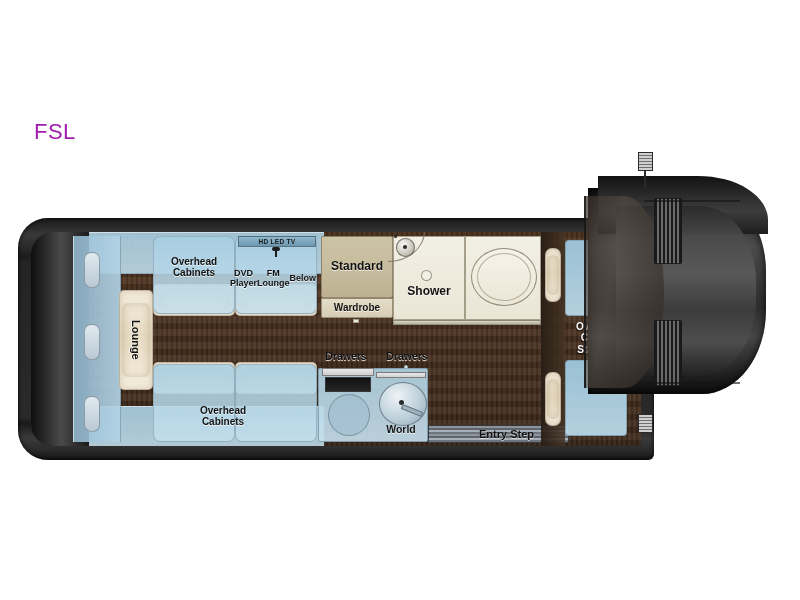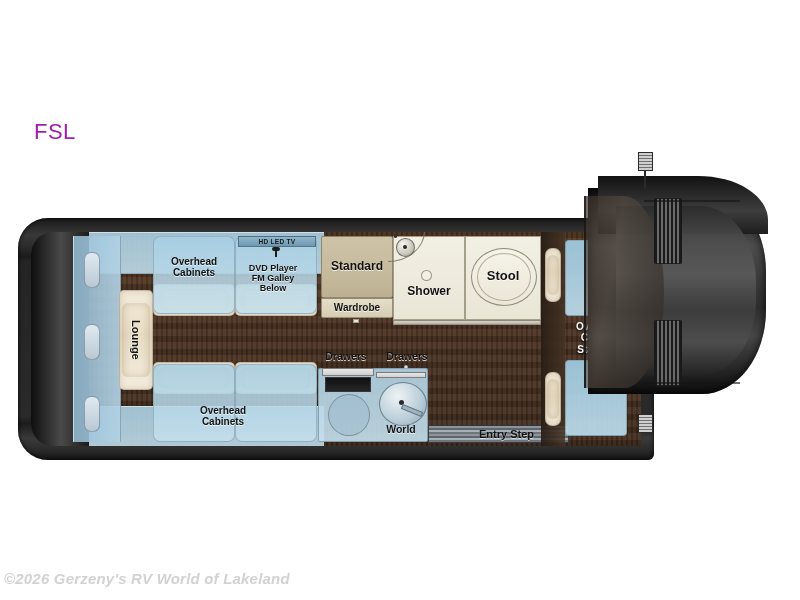--- a/index.html
+++ b/index.html
@@ -319,23 +319,23 @@
           <span>Overhead</span>
           <span>Cabinets</span>
         </div>
 
         <div class="tv-bar" style="left:207px;top:4px;width:76px;height:9px;">
           <span>HD LED TV</span>
         </div>
         <div class="tv-head" style="left:241px;top:15px;width:8px;height:4px;"></div>
         <div class="tv-stem" style="left:244px;top:18px;width:2px;height:7px;"></div>
 
-        <div class="lbl" style="left:204px;top:26px;width:76px;height:40px;font-size:9px;flex-direction:column;">
+        <div class="lbl" style="left:204px;top:26px;width:76px;height:40px;font-size:9px;flex-direction:row;">
           <span>DVD Player</span>
-          <span>FM Galley</span>
+          <span>FM Lounge</span>
           <span>Below</span>
         </div>
 
         <div class="blk tan-box" style="left:290px;top:4px;width:72px;height:62px;border-radius:2px;"></div>
         <div class="lbl" style="left:290px;top:4px;width:72px;height:62px;font-size:12px;">Standard</div>
 
         <div class="blk wardrobe-box" style="left:290px;top:66px;width:72px;height:20px;border-radius:0 0 2px 2px;"></div>
         <div class="lbl" style="left:290px;top:66px;width:72px;height:20px;font-size:10px;">Wardrobe</div>
         <div class="blk" style="left:322px;top:87px;width:6px;height:4px;background:#e9e6da;border:1px solid rgba(120,112,92,.6);"></div>
 
@@ -343,21 +343,20 @@
         <div class="sink-arc" style="left:357px;top:-1px;width:36px;height:30px;"></div>
         <div class="sink-bowl" style="left:365px;top:6px;width:17px;height:17px;"></div>
         <div class="sink-dot" style="left:372px;top:13px;width:4px;height:4px;"></div>
         <div class="sink-dot" style="left:363px;top:3px;width:3px;height:3px;"></div>
         <div class="drain-circle" style="left:390px;top:38px;width:9px;height:9px;"></div>
         <div class="lbl" style="left:362px;top:48px;width:72px;height:24px;font-size:12px;">Shower</div>
 
         <div class="blk bath-box" style="left:434px;top:4px;width:76px;height:84px;"></div>
         <div class="stool-oval" style="left:440px;top:16px;width:64px;height:56px;"></div>
         <div class="stool-oval-inner" style="left:446px;top:21px;width:52px;height:46px;"></div>
-        <div class="lbl" style="left:440px;top:16px;width:64px;height:56px;font-size:13px;">Stool</div>
 
         <div class="blk" style="left:362px;top:88px;width:148px;height:5px;background:linear-gradient(180deg,#d8d4c6,#b6b2a4);border:1px solid rgba(110,104,86,.6);"></div>
 
         <div class="overhead-glass" style="left:122px;top:132px;width:82px;height:78px;"></div>
         <div class="overhead-glass" style="left:204px;top:132px;width:82px;height:78px;"></div>
         <div class="lbl" style="left:122px;top:168px;width:140px;height:32px;font-size:10px;flex-direction:column;">
           <span>Overhead</span>
           <span>Cabinets</span>
         </div>
 
@@ -409,15 +408,14 @@
       <div class="nose-seam" style="left:46px;top:212px;width:96px;"></div>
 
       <div class="mirror-arm" style="left:46px;top:-6px;height:24px;"></div>
       <div class="mirror" style="left:40px;top:-18px;"></div>
       <div class="mirror-arm" style="left:46px;top:224px;height:24px;"></div>
       <div class="mirror" style="left:40px;top:244px;"></div>
     </div>
 
   </div>
 
-  <div class="footer-credit">©2026 Gerzeny's RV World of Lakeland</div>
 
 </div>
 
 </body></html>

